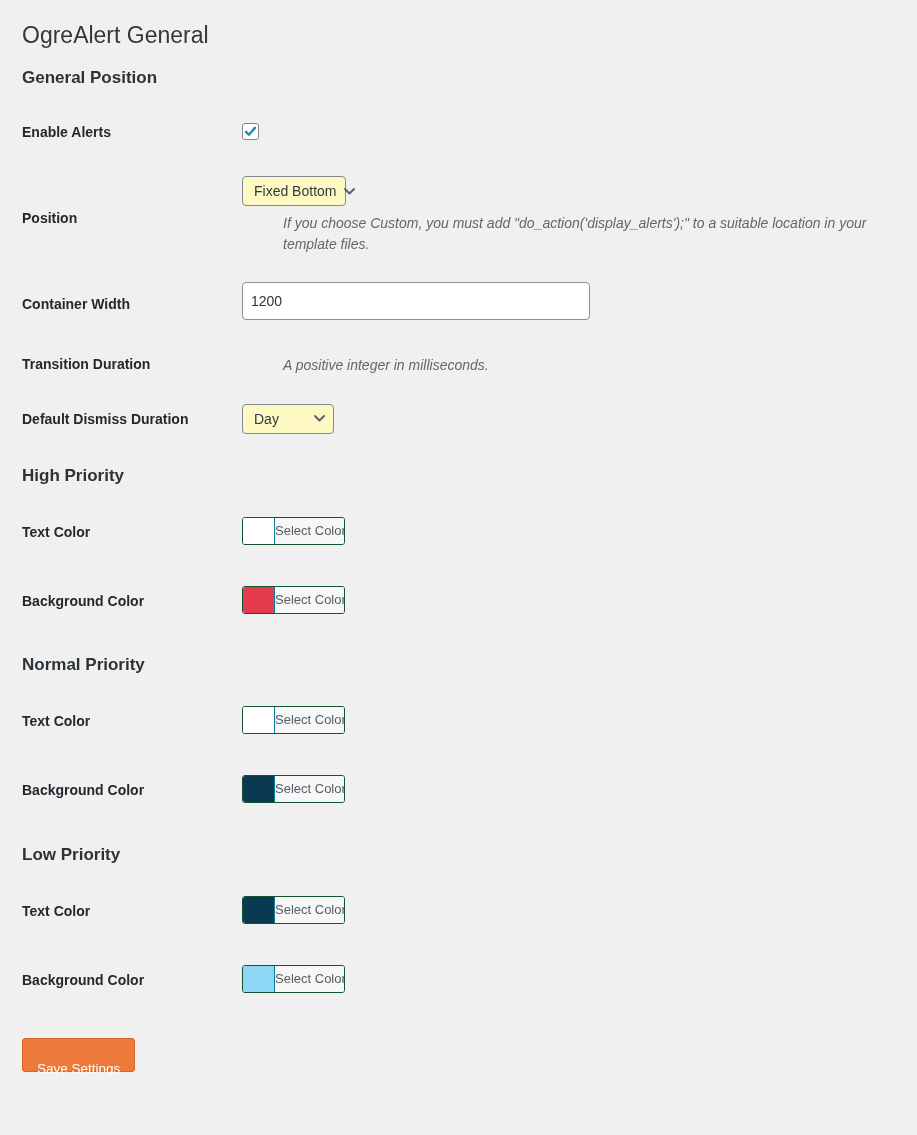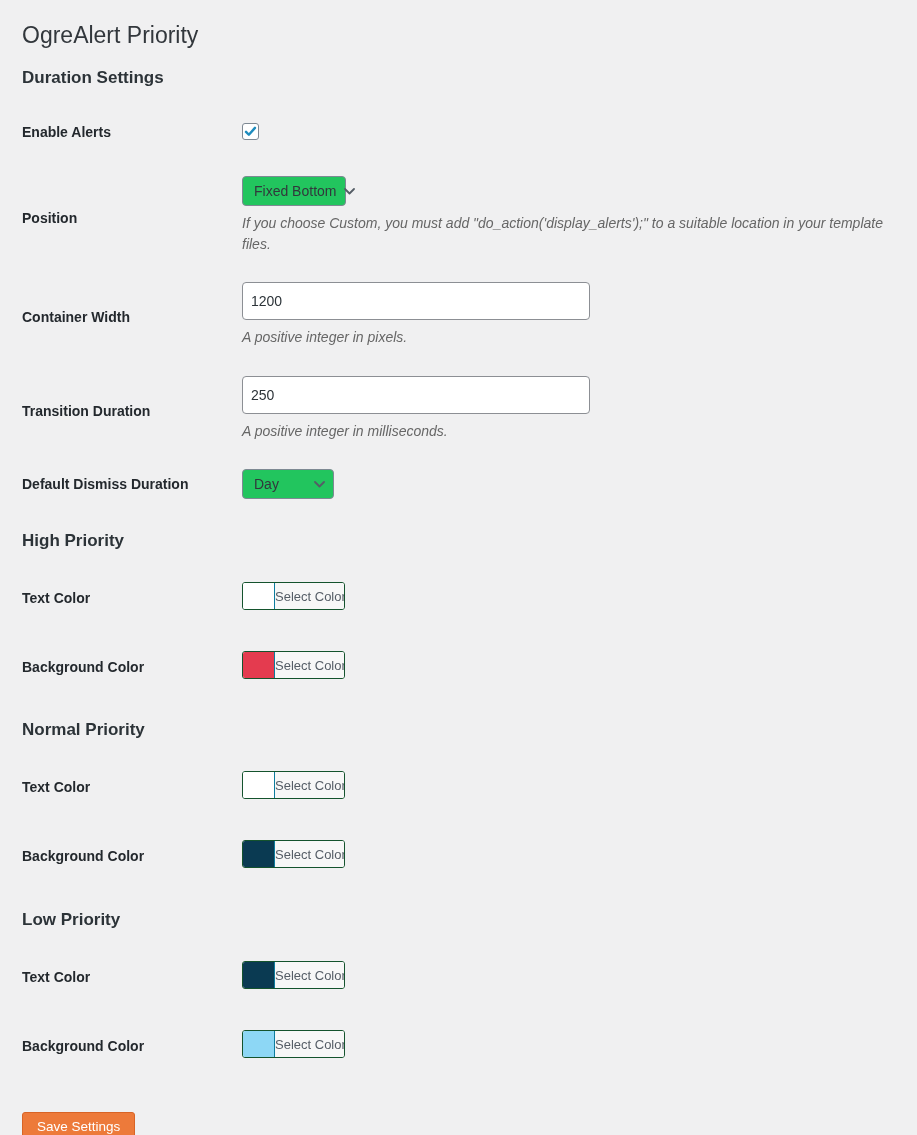--- a/index.html
+++ b/index.html
@@ -57,21 +57,21 @@
     display: inline-flex;
     align-items: center;
     justify-content: center;
     cursor: pointer;
   }
   .checkbox svg { width: 13px; height: 13px; display: block; }
 
   
   .select {
     height: 30px;
-    background: #22c55e;
+    background: #fef9c3;
     border: 1px solid #7e8993;
     border-radius: 4px;
     display: inline-flex;
     align-items: center;
     padding: 0 9px 0 11px;
     font-size: 14px;
     color: #32373c;
     cursor: pointer;
   }
   .select .select-value { white-space: nowrap; }
@@ -92,20 +92,21 @@
     color: #2c3338;
     padding: 0 8px;
   }
 
   .help-text {
     margin-top: 7px;
     font-size: 14px;
     font-style: italic;
     line-height: 20.5px;
     color: #666;
+    margin-left: 41px;
   }
 
   
   .color-result {
     width: 103px;
     height: 28px;
     border: 1px solid #14532d;
     border-radius: 3px;
     background: #fff;
     display: inline-flex;
@@ -123,37 +124,36 @@
     border-left: 1px solid #0c7c9e;
     font-size: 13px;
     color: #555d66;
     white-space: nowrap;
   }
 
   
   .save-button {
     display: inline-block;
     height: 30px;
-    padding: 0 14px;
+    padding: 16px 14px;
     border: 1px solid #d86426;
     border-radius: 3px;
     color: #fff;
     font-family: "Liberation Sans", sans-serif;
     font-size: 13.5px;
     line-height: 28px;
     cursor: pointer;
-    margin-top: 9px;
   }
 </style>
 </head>
 <body>
 
-<h1 class="page-title">OgreAlert Priority</h1>
-
-<h2 class="section-heading mt-gen">Duration Settings</h2>
+<h1 class="page-title">OgreAlert General</h1>
+
+<h2 class="section-heading mt-gen">General Position</h2>
 
 <div class="row center mt-row-enable">
   <div class="row-label">Enable Alerts</div>
   <div class="row-control">
     <span class="checkbox" role="checkbox" aria-checked="true">
       <span style="display:inline-flex;">
         <svg viewBox="0 0 16 16">
             <path d="M2.5 8.5 L6 12 L13.5 3.5" fill="none" stroke="#1e8cbe" stroke-width="3" stroke-linecap="round" stroke-linejoin="round"></path>
           </svg>
       </span>
@@ -173,28 +173,26 @@
       </span>
     </div>
     <p class="help-text">If you choose Custom, you must add "do_action('display_alerts');" to a suitable location in your template files.</p>
   </div>
 </div>
 
 <div class="row mt-row-28">
   <div class="row-label">Container Width</div>
   <div class="row-control">
     <input type="text" class="text-input" value="1200" style="">
-    <p class="help-text">A positive integer in pixels.</p>
   </div>
 </div>
 
 <div class="row mt-row-28">
   <div class="row-label">Transition Duration</div>
   <div class="row-control">
-    <input type="text" class="text-input" value="250" style="">
     <p class="help-text">A positive integer in milliseconds.</p>
   </div>
 </div>
 
 <div class="row center mt-row-28">
   <div class="row-label">Default Dismiss Duration</div>
   <div class="row-control">
     <div class="select w-day">
       <span class="select-value">Day</span>
       <span class="chev">

